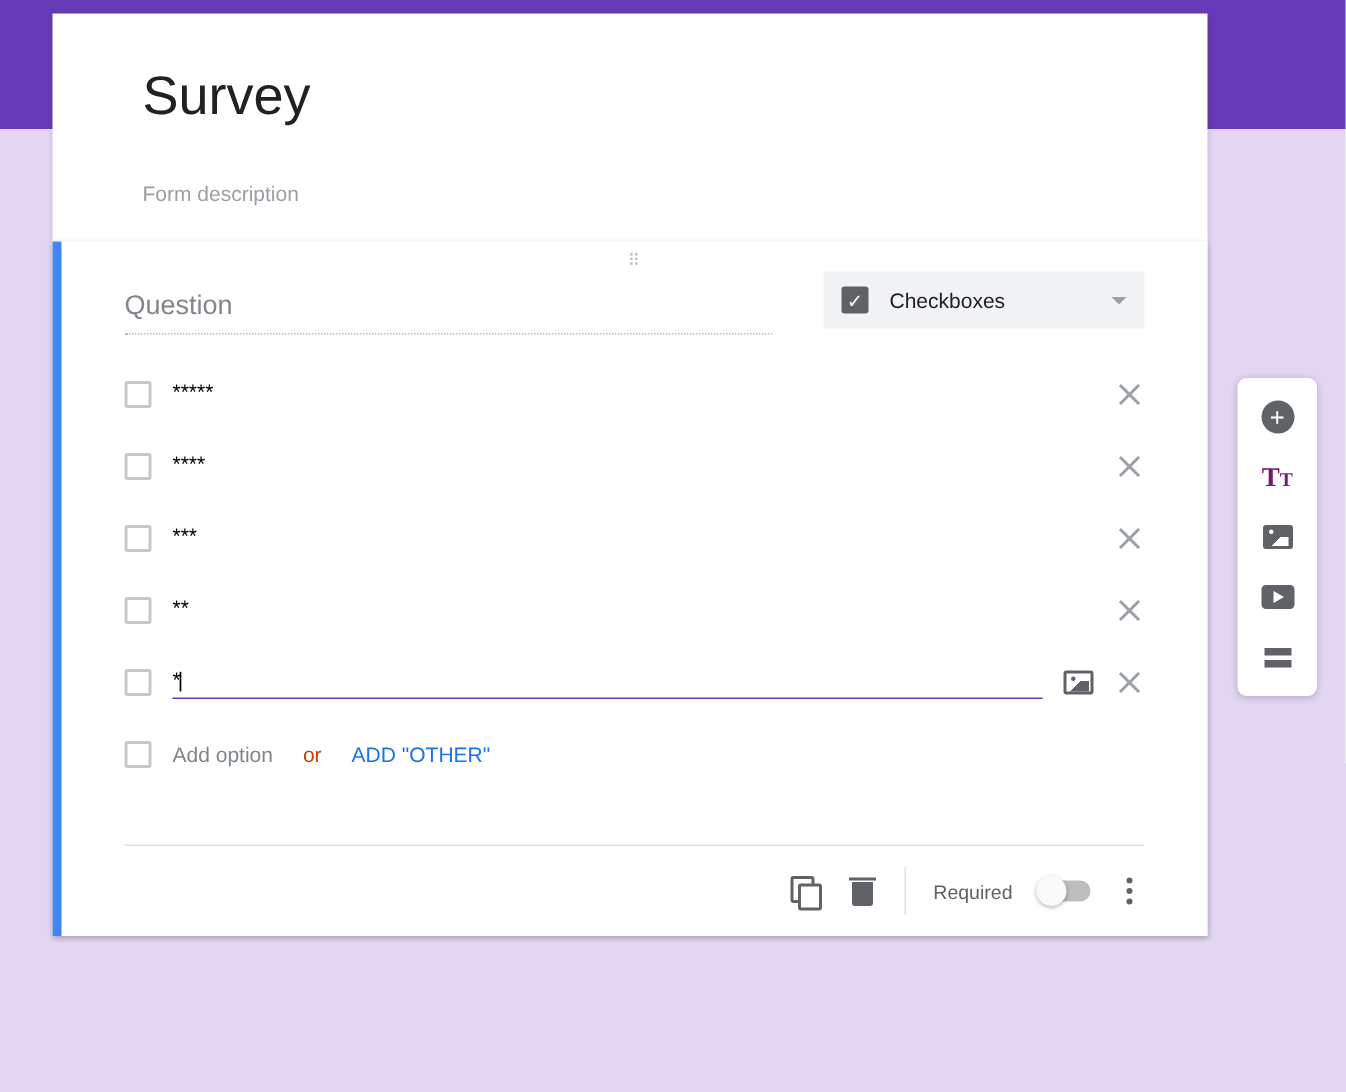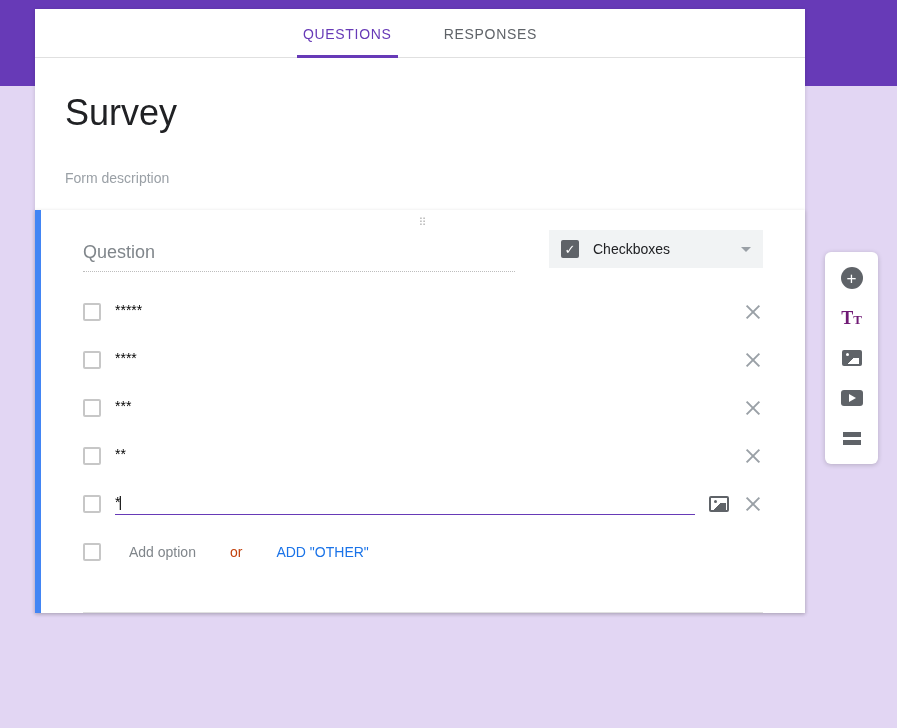--- a/index.html
+++ b/index.html
@@ -43,21 +43,21 @@
       border-bottom: 3px solid transparent;
       text-align: center;
       height: 49px;
       line-height: 19px;
     }
     .tab.active {
       color: #673ab7;
       border-bottom-color: #673ab7;
     }
     .title-section {
-      padding: 34px 30px 24px;
+      padding: 34px 60px 24px;
     }
     .form-title {
       font-size: 36px;
       font-weight: 400;
       color: #202124;
     }
     .form-description {
       margin-top: 36px;
       font-size: 14px;
       color: #9aa0a6;
@@ -185,21 +185,21 @@
       position: absolute;
       left: 9px; top: 1px;
       width: 2px; height: 18px;
       background: #9aa0a6;
     }
     .remove-x::before { transform: rotate(45deg); }
     .remove-x::after { transform: rotate(-45deg); }
     .add-option-row {
       display: flex;
       align-items: center;
-      gap: 28px;
+      gap: 14px;
       height: 48px;
       font-size: 14px;
     }
     .add-option-text { color: #80868b; }
     .add-option-or { color: #c2410c; margin-left: 6px; margin-right: 6px;}
     .add-other { color: #1a73e8; font-weight: 500; text-transform: uppercase; cursor: pointer; }
     .footer-divider {
       border-top: 1px solid #e0e0e0;
       margin: 36px 20px 0;
     }
@@ -376,24 +376,20 @@
       margin-left: -2px;
     }
   </style>
 </head>
 <body>
 
 <div class="purple-banner"></div>
 
 <div class="main-container">
 
-  <div class="tabs">
-    <div class="tab active">QUESTIONS</div>
-    <div class="tab">RESPONSES</div>
-  </div>
 
   <div class="title-section">
     <div class="form-title">Survey</div>
     <div class="form-description">Form description</div>
   </div>
 
   <div class="question-card">
     <div class="drag-handle">⠿</div>
 
     <div class="question-header">
@@ -442,20 +438,32 @@
         <div class="checkbox-outline"></div>
         <span class="add-option-text">Add option</span>
         <span class="add-option-or">or</span>
         <span class="add-other">ADD "OTHER"</span>
       </div>
 
     </div>
 
     <div class="footer-divider"></div>
 
+    <div class="footer-bar">
+      <div class="footer-icon copy-icon"></div>
+      <div class="footer-icon trash-icon"></div>
+      <div class="footer-divider-vert"></div>
+      <span class="required-label">Required</span>
+      <div class="toggle"></div>
+      <div class="more-dots">
+        <span></span>
+          <span></span>
+          <span></span>
+      </div>
+    </div>
 
   </div>
 
 </div>
 
 <div class="side-toolbar">
   <div class="side-btn">
     <div class="plus-circle">+</div>
   </div>
   <div class="side-btn">

